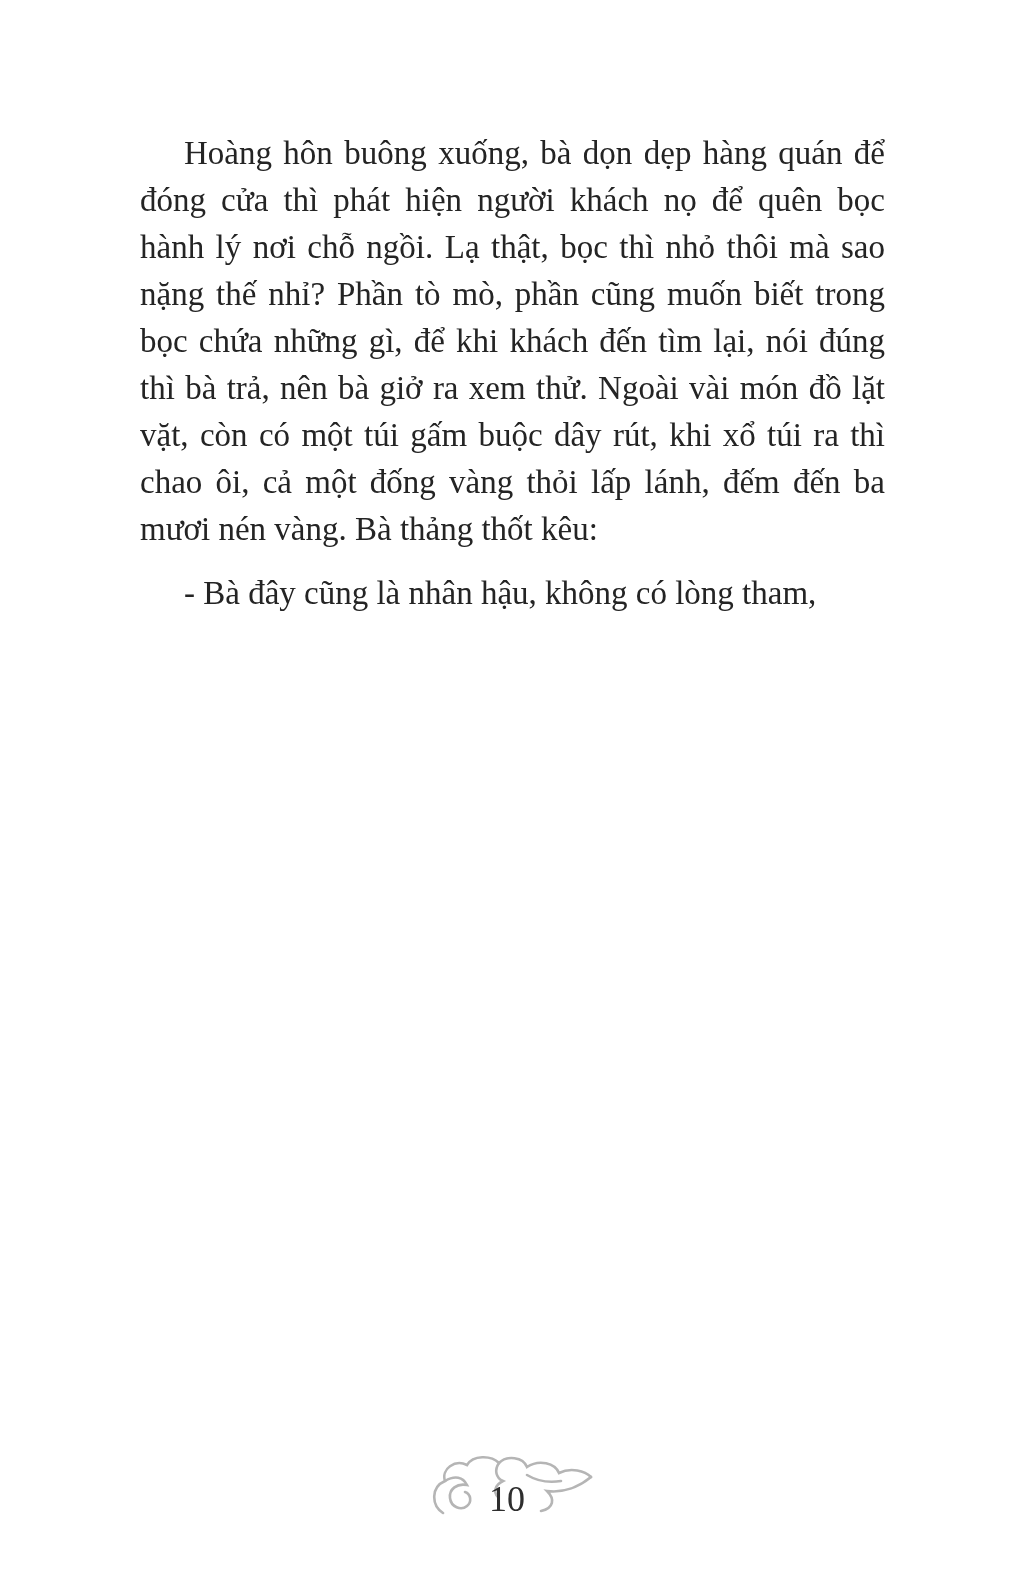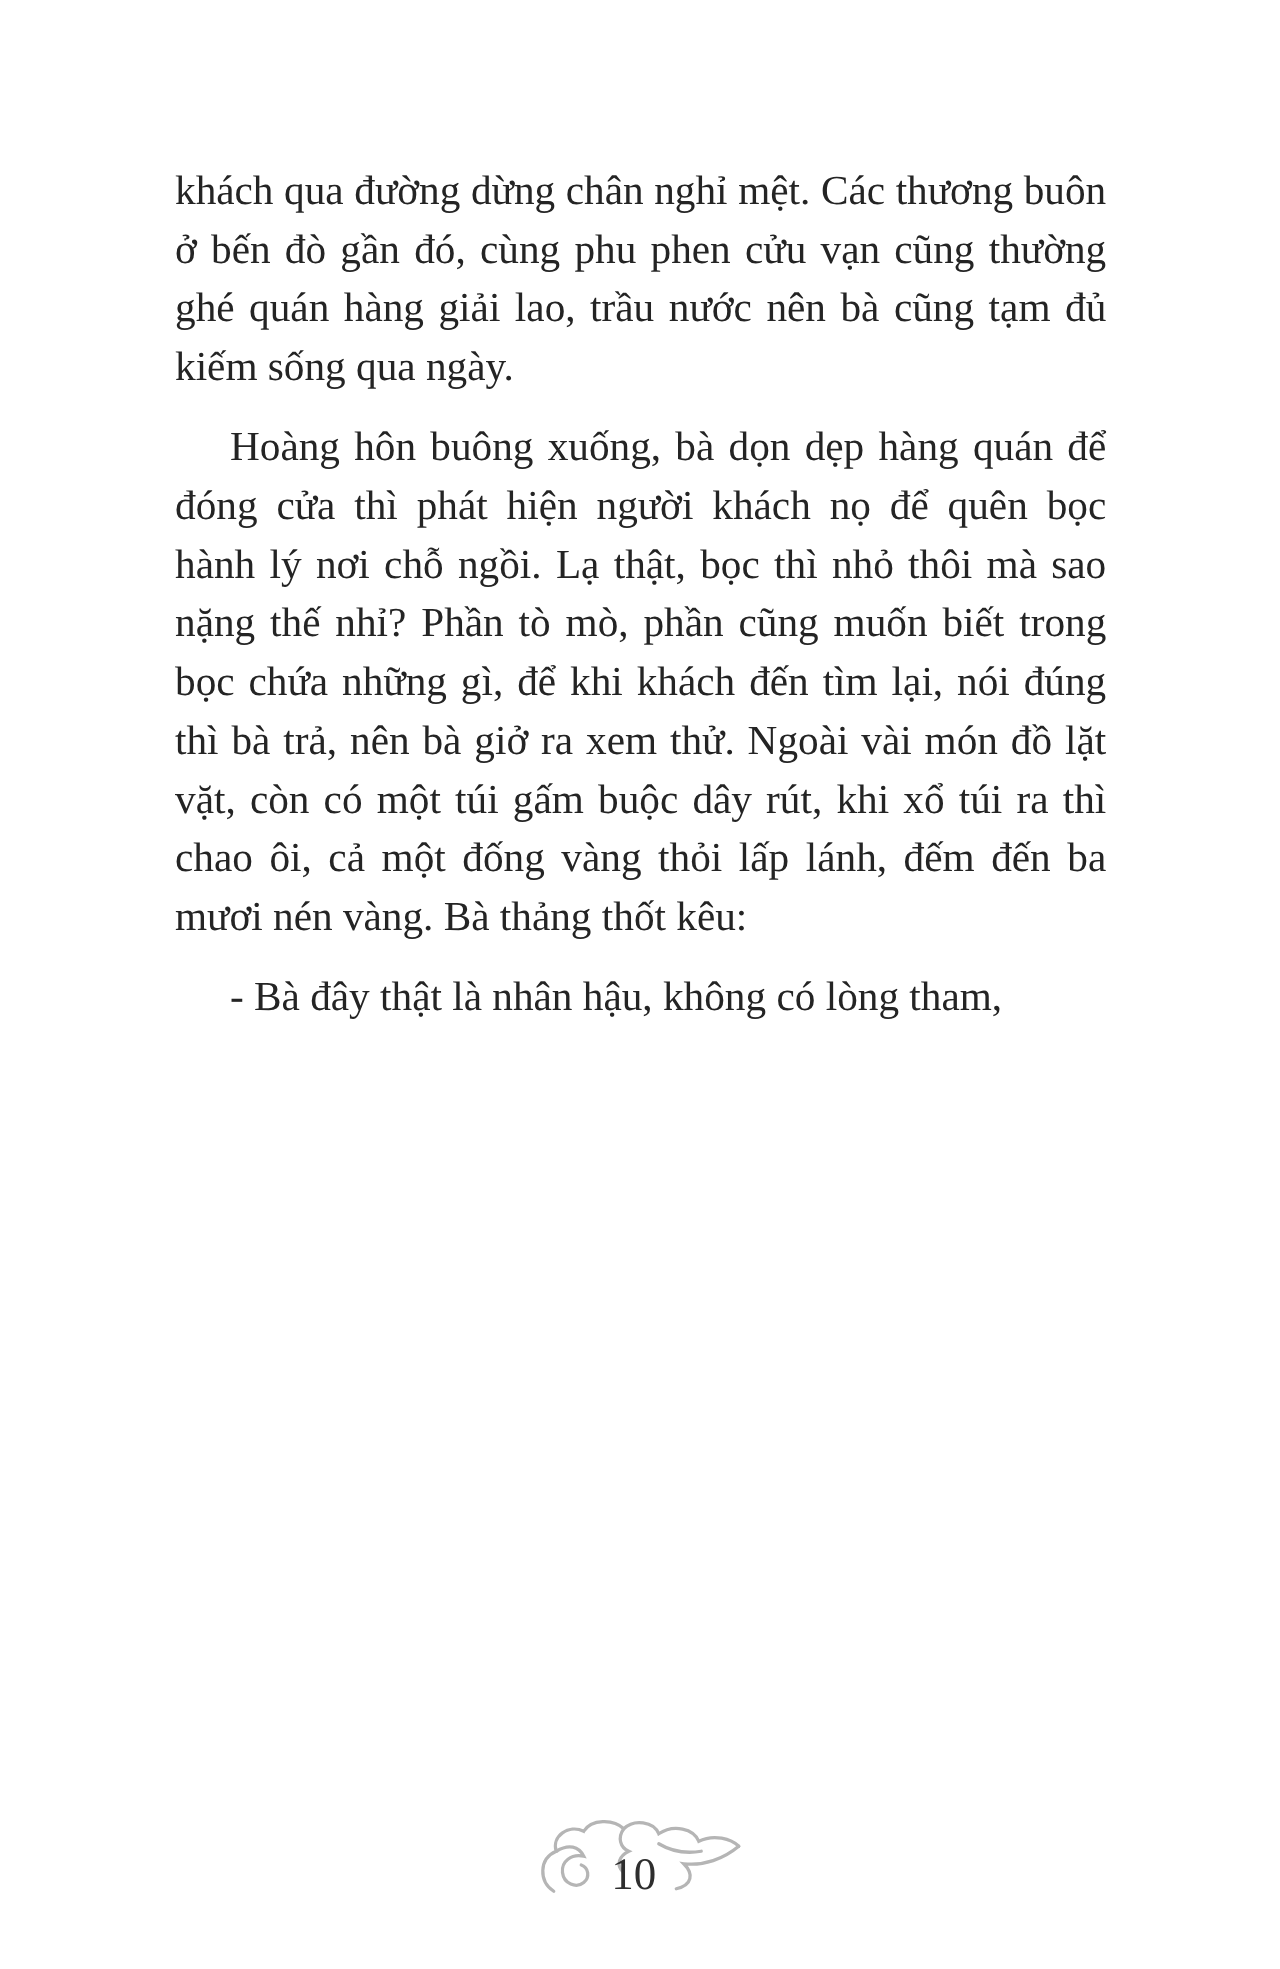--- a/index.html
+++ b/index.html
@@ -66,28 +66,27 @@
     color: #2e2e2e;
     font-family: "Liberation Serif", "DejaVu Serif", serif;
   }
 </style>
 </head>
 <body>
 
 <div class="book-page">
 
   <main class="page-text">
-    <p class="flush"><span>khách qua đường dừng chân nghỉ mệt. Các thương buôn ở bến đò gần đó, cùng phu phen cửu vạn cũng thường ghé quán hàng giải lao, trầu nước nên bà cũng tạm đủ kiếm sống qua ngày.</span></p>
 
 
     <p class="indented"><span>Hoàng hôn buông xuống, bà dọn dẹp hàng quán để đóng cửa thì phát hiện người khách nọ để quên bọc hành lý nơi chỗ ngồi. Lạ thật, bọc thì nhỏ thôi mà sao nặng thế nhỉ? Phần tò mò, phần cũng muốn biết trong bọc chứa những gì, để khi khách đến tìm lại, nói đúng thì bà trả, nên bà giở ra xem thử. Ngoài vài món đồ lặt vặt, còn có một túi gấm buộc dây rút, khi xổ túi ra thì chao ôi, cả một đống vàng thỏi lấp lánh, đếm đến ba mươi nén vàng. Bà thảng thốt kêu:</span></p>
 
 
 
-    <p class="indented"><span>- Bà đây thật là nhân hậu, không có lòng tham,</span></p>
+    <p class="indented"><span>- Bà đây cũng là nhân hậu, không có lòng tham,</span></p>
   </main>
 
   <footer class="page-footer">
     <div class="ornament-wrap">
       <svg width="170" height="78" viewBox="0 0 170 78" aria-hidden="true">
         <g fill="none" stroke="#b5b5b5" stroke-width="2.6" stroke-linecap="round">
           <path d="M16,58 C4,50 4,32 18,26 C14,14 28,4 40,10 C46,0 64,0 72,8 C80,0 96,2 100,12 C112,4 128,8 132,18 C144,12 158,16 164,22"></path>
           <path d="M18,26 C28,20 36,22 40,30 C30,28 22,34 23,43 C24,52 34,56 40,51 C45,47 44,39 38,37"></path>
           <path d="M72,8 C67,15 69,23 76,26 C68,30 66,37 71,42"></path>
           <path d="M100,20 C110,26 122,28 134,26"></path>

